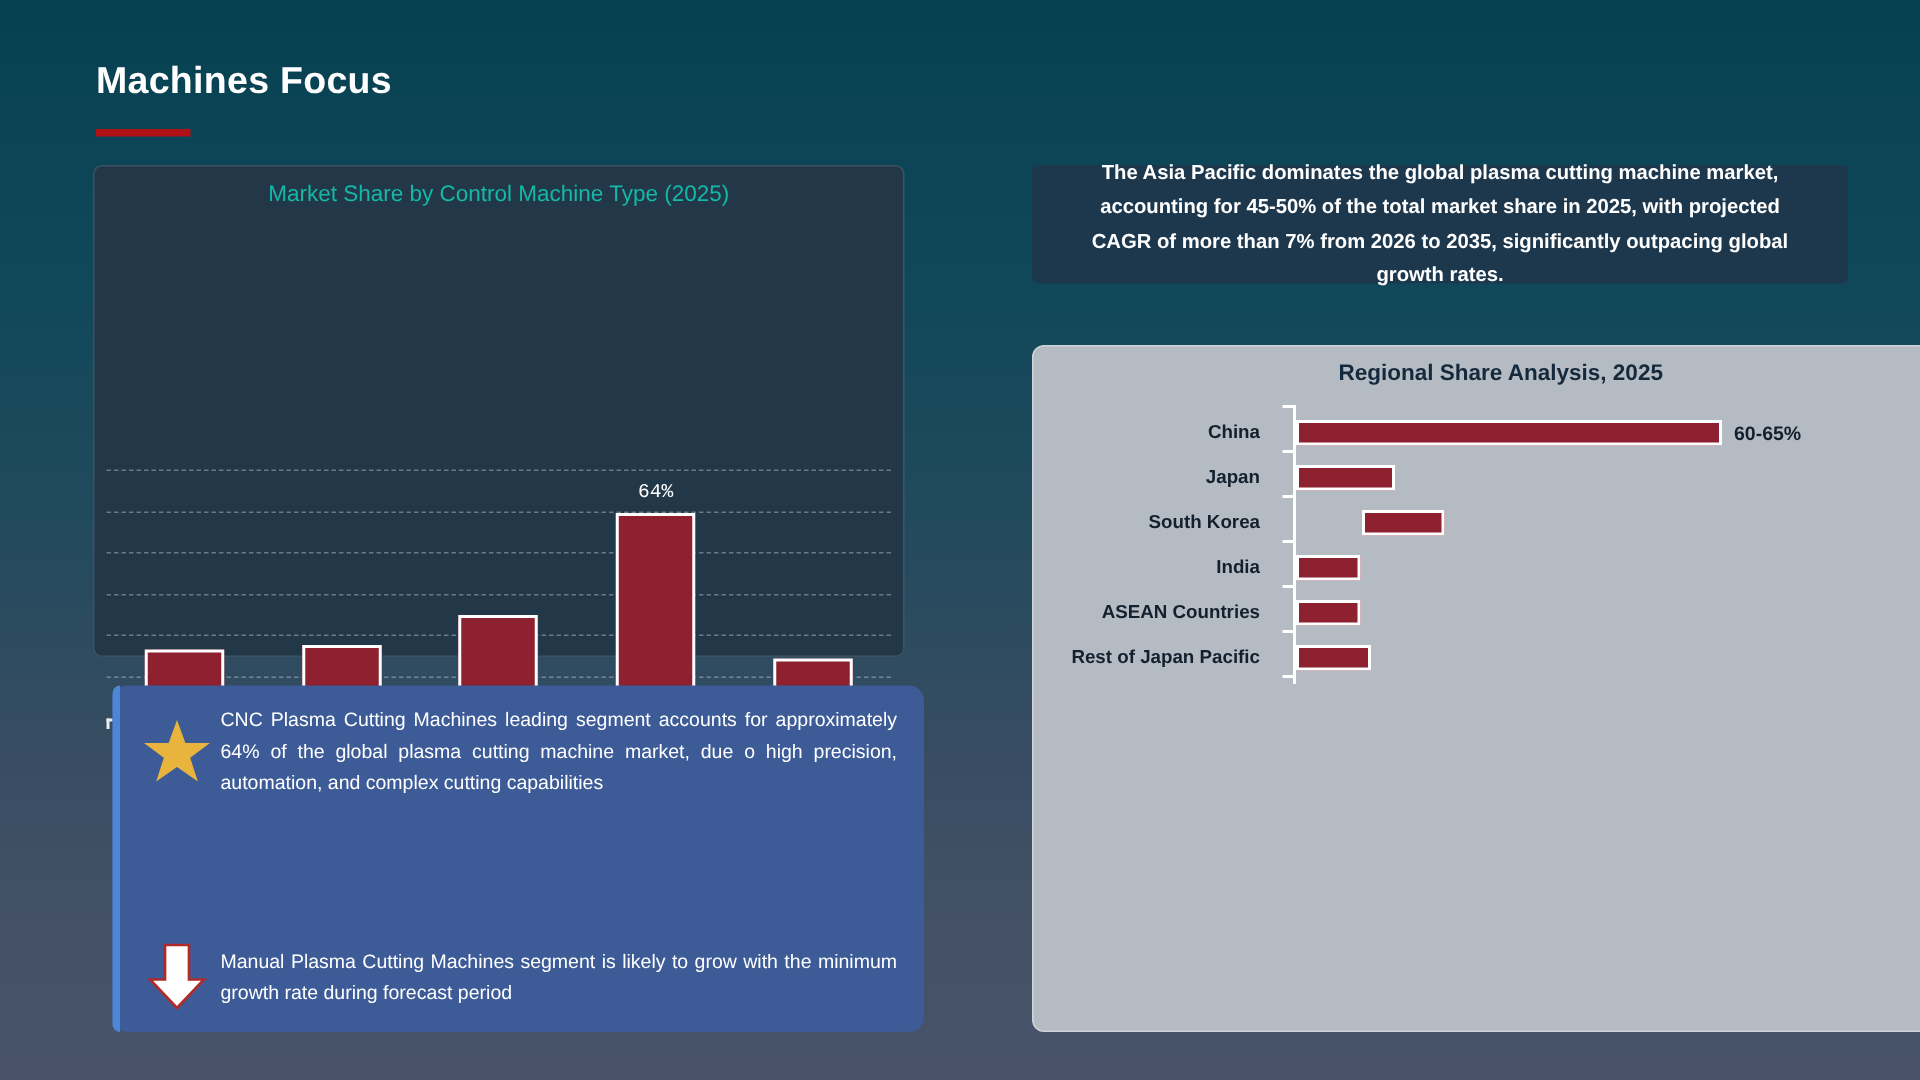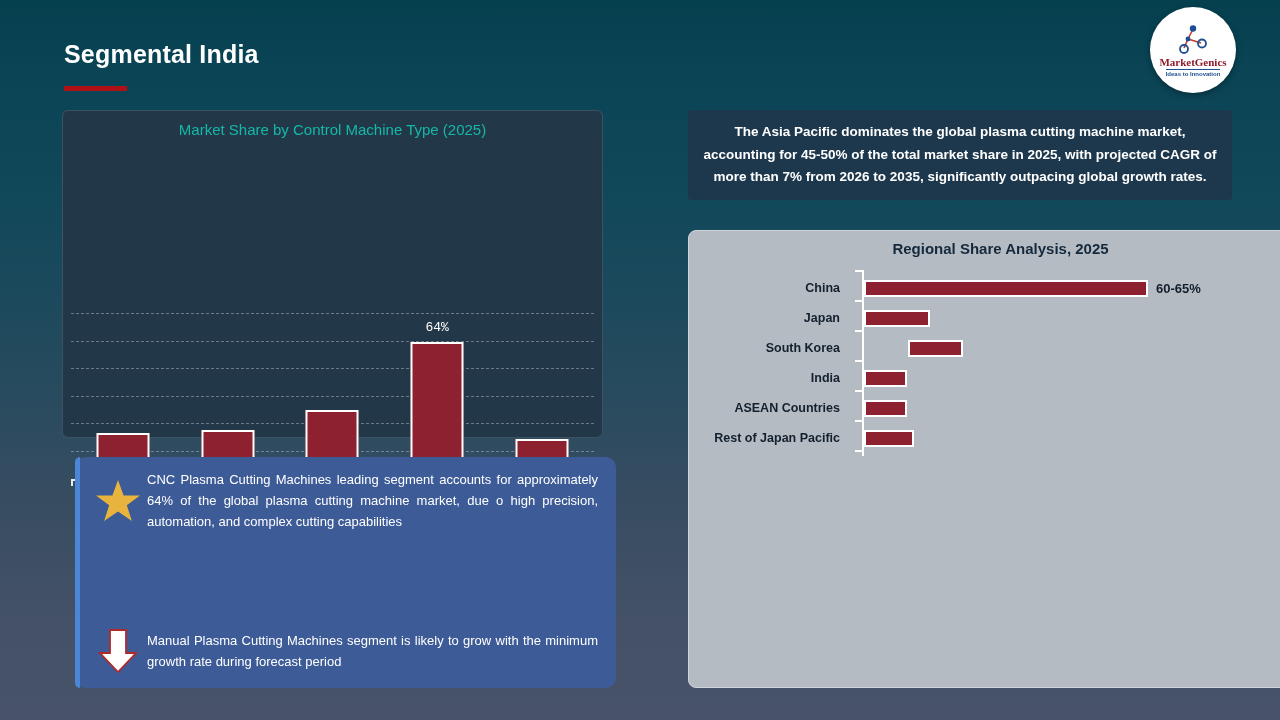--- a/index.html
+++ b/index.html
@@ -32,56 +32,43 @@
   .vcats { position:absolute; left:8px; right:8px; top:378px; display:flex; }
   .vcat { width:20%; text-align:center; color:#ffffff; font-weight:bold; font-size:11px; line-height:1.5; padding:0 4px; }
   
   .insights { position:absolute; left:75px; top:457px; width:541px; height:231px; background:#3d5b97;
               border-radius:10px; padding:12px 18px 14px 14px; display:flex; flex-direction:column; justify-content:space-between; }
   .insights::before { content:""; position:absolute; left:0; top:0; bottom:0; width:5px; background:#4c86d6; border-radius:10px 0 0 10px; }
   .insight-row { display:flex; align-items:center; }
   .insight-icon { flex:0 0 58px; display:flex; align-items:center; justify-content:center; }
   .insight-text { color:#ffffff; font-size:13px; line-height:1.62; text-align:justify; }
   
-  .callout { position:absolute; left:688px; top:110px; width:544px; height:90px; background:#1d384d; border-radius:4px;
-             display:flex; align-items:center; justify-content:center; padding:6px 14px; }
+  .callout { position:absolute; left:688px; top:110px; width:544px; height:79px; background:#1d384d; border-radius:4px;
+             display:flex; align-items:center; justify-content:center; padding:6px 26px; }
   .callout-text { color:#ffffff; font-weight:bold; font-size:13.5px; line-height:1.7; text-align:center; }
   
   .panel-gray { position:absolute; left:688px; top:230px; width:625px; height:458px; background:#b5bbc2;
                 border-radius:8px; border:1px solid #cfd4d9; }
   .hchart-title { text-align:center; color:#15293c; font-weight:bold; font-size:15px; padding-top:9px; }
   .hchart { position:absolute; left:0; top:42px; right:0; height:180px; }
   .haxis { position:absolute; left:173px; top:-3px; width:2px; height:186px; background:#ffffff; }
   .htick { position:absolute; left:166px; width:7px; height:2px; background:#ffffff; }
   .hrow { position:absolute; left:0; right:0; height:30px; display:flex; align-items:center; }
   .hlabel { width:163px; text-align:right; color:#13202e; font-weight:bold; font-size:12.5px; padding-right:12px; }
   .hbar { height:17px; background:#8e2130; border:2px solid #ffffff; margin-left:12px; }
   .hvalue { color:#13202e; font-weight:bold; font-size:13px; margin-left:8px; }
 </style>
 </head>
 <body>
 
 <div class="slide">
 
-  <div class="page-title">Segmental India</div>
+  <div class="page-title">Machines Focus</div>
   <div class="title-rule"></div>
 
-  <div class="logo">
-    <svg width="34" height="30" viewBox="0 0 34 30">
-      <line x1="17" y1="5" x2="12" y2="15" stroke="#c0392b" stroke-width="1.6"></line>
-      <line x1="12" y1="15" x2="8" y2="24" stroke="#c0392b" stroke-width="1.6"></line>
-      <line x1="12" y1="15" x2="25" y2="19" stroke="#c0392b" stroke-width="1.6"></line>
-      <circle cx="17" cy="4.5" r="3.2" fill="#1d4f93"></circle>
-      <circle cx="12" cy="15" r="2.4" fill="#1d4f93"></circle>
-      <circle cx="8" cy="25" r="4" fill="none" stroke="#1d4f93" stroke-width="1.8"></circle>
-      <circle cx="26" cy="19.5" r="4" fill="none" stroke="#1d4f93" stroke-width="1.8"></circle>
-    </svg>
-    <div class="logo-name">MarketGenics</div>
-    <div class="logo-tagline">Ideas to Innovation</div>
-  </div>
 
   <div class="panel-left-chart">
     <div class="vchart-title">Market Share by Control Machine Type (2025)</div>
     <div class="vplot" id="vplot">
         <div class="gridline" style="bottom: 27.5px;"></div>
         <div class="gridline" style="bottom: 55px;"></div>
         <div class="gridline" style="bottom: 82.5px;"></div>
         <div class="gridline" style="bottom: 110px;"></div>
         <div class="gridline" style="bottom: 137.5px;"></div>
         <div class="gridline" style="bottom: 165px;"></div>

